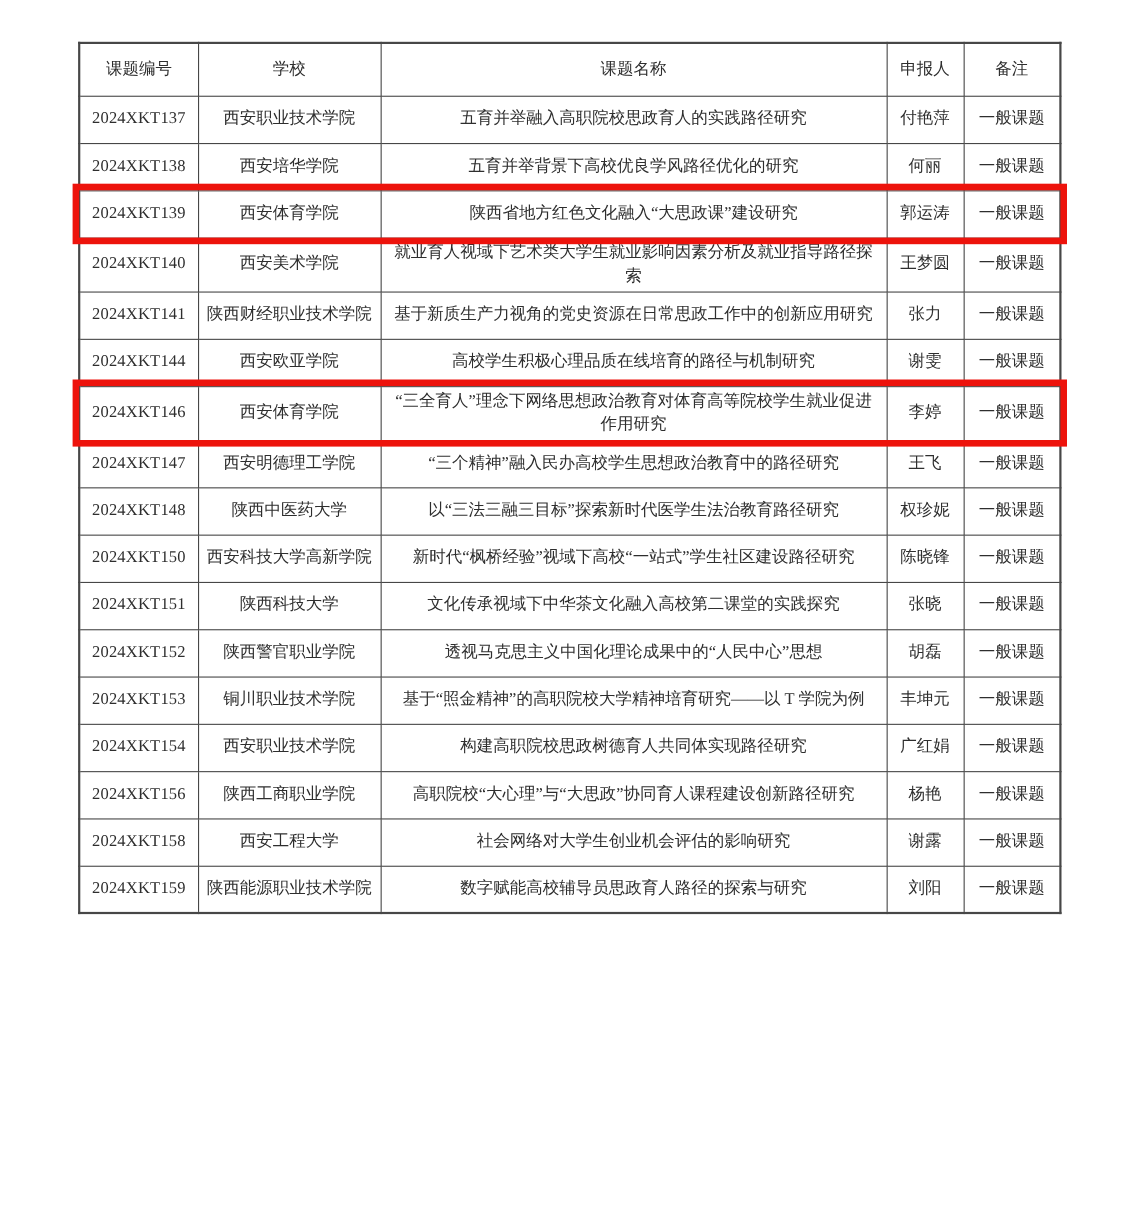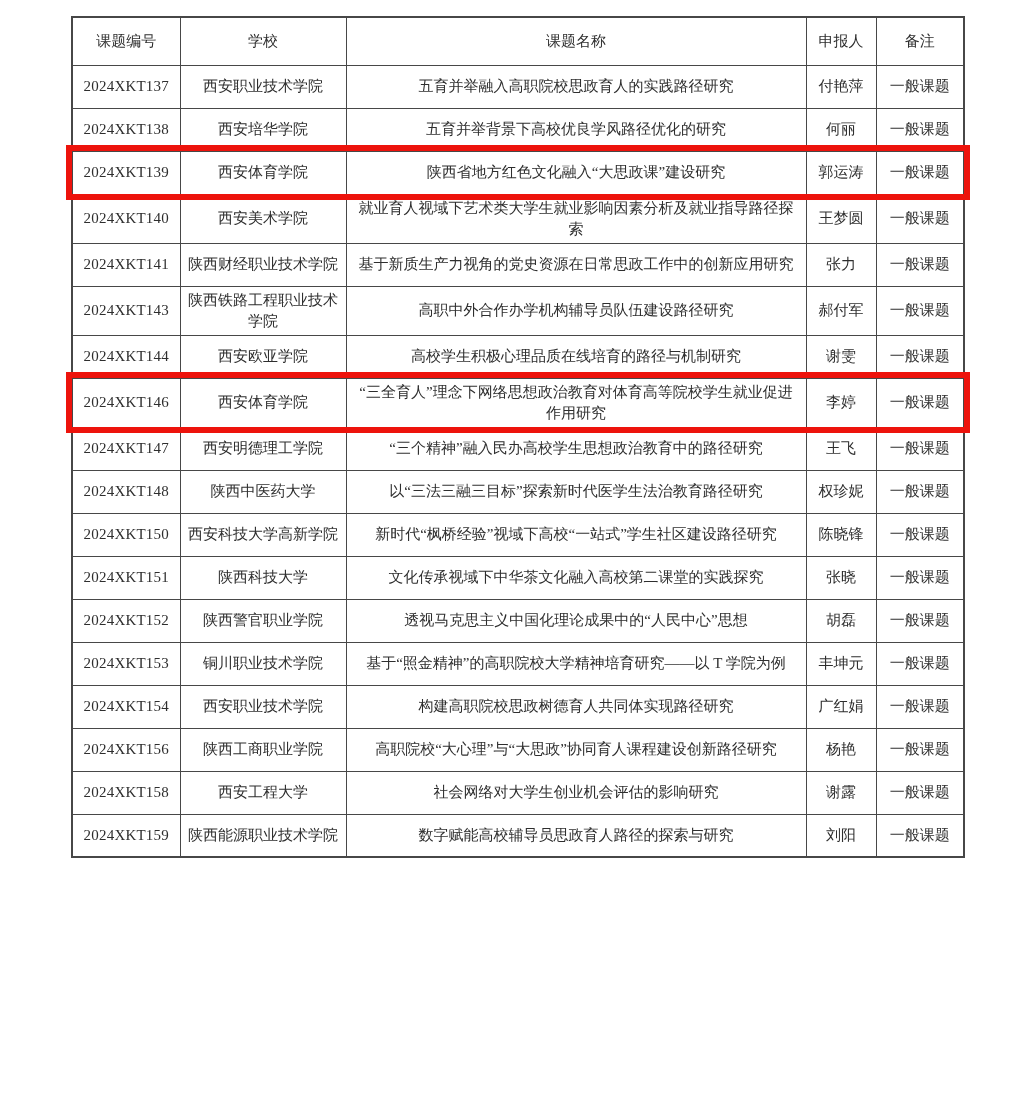--- a/index.html
+++ b/index.html
@@ -12,21 +12,21 @@
     width: 1024px;
     height: 1120px;
     background: #ffffff;
     font-family: "Liberation Serif", "DejaVu Serif", serif;
     color: #2e2e2e;
     overflow: hidden;
   }
   .table-wrap {
     position: absolute;
     left: 71px;
-    top: 16px;
+    top: 38px;
     width: 892px;
   }
   table.doc-table {
     border-collapse: collapse;
     table-layout: fixed;
     width: 892px;
     background: #ffffff;
   }
   table.doc-table th,
   table.doc-table td {
@@ -108,28 +108,20 @@
     <td class="cell-remark">一般课题</td>
   </tr>
           <tr>
     <td class="cell-id">2024XKT141</td>
     <td class="cell-school">陕西财经职业技术学院</td>
     <td class="cell-title">基于新质生产力视角的党史资源在日常思政工作中的创新应用研究</td>
     <td class="cell-applicant">张力</td>
     <td class="cell-remark">一般课题</td>
   </tr>
           <tr>
-    <td class="cell-id">2024XKT143</td>
-    <td class="cell-school">陕西铁路工程职业技术
-学院</td>
-    <td class="cell-title">高职中外合作办学机构辅导员队伍建设路径研究</td>
-    <td class="cell-applicant">郝付军</td>
-    <td class="cell-remark">一般课题</td>
-  </tr>
-          <tr>
     <td class="cell-id">2024XKT144</td>
     <td class="cell-school">西安欧亚学院</td>
     <td class="cell-title">高校学生积极心理品质在线培育的路径与机制研究</td>
     <td class="cell-applicant">谢雯</td>
     <td class="cell-remark">一般课题</td>
   </tr>
           <tr class="highlight">
     <td class="cell-id">2024XKT146</td>
     <td class="cell-school">西安体育学院</td>
     <td class="cell-title">“三全育人”理念下网络思想政治教育对体育高等院校学生就业促进

